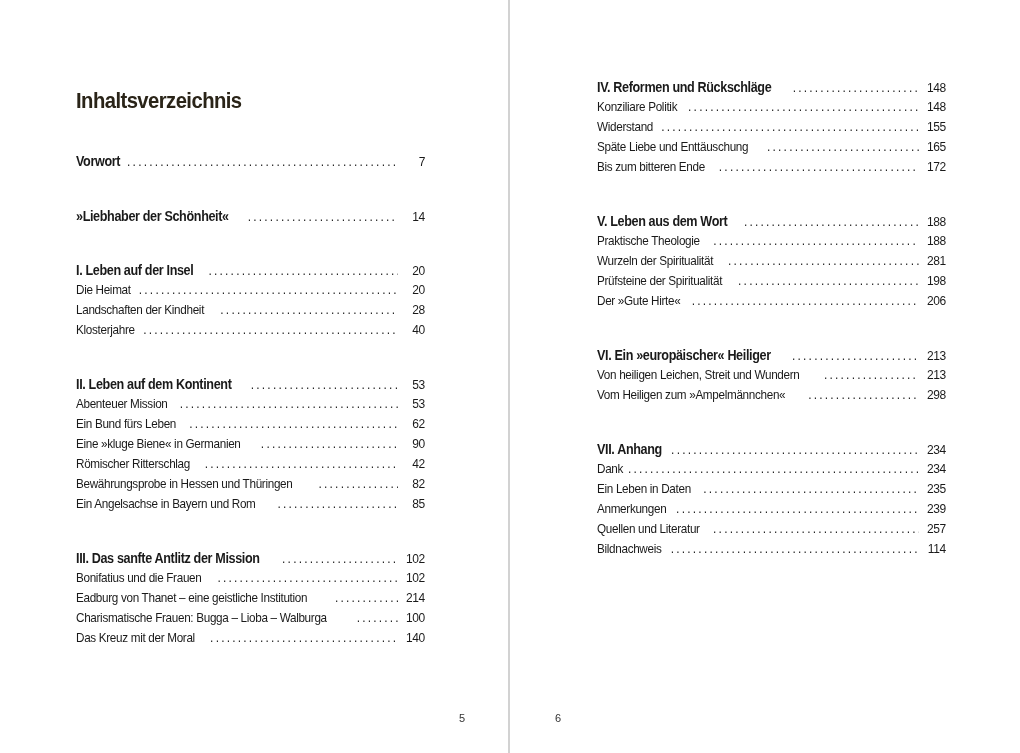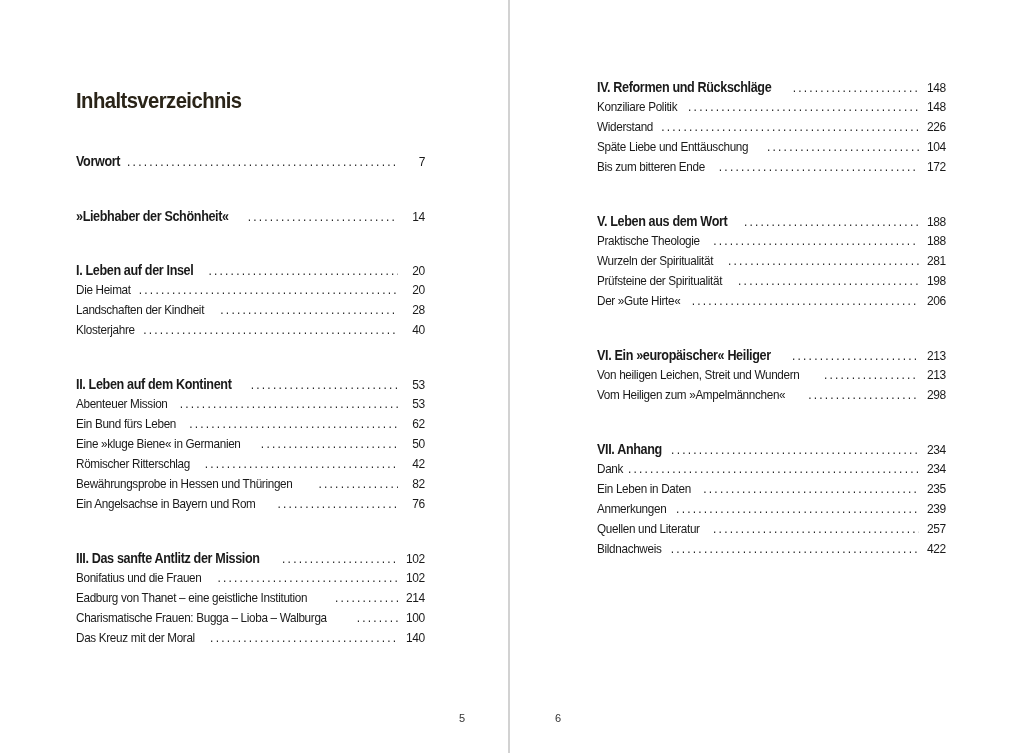--- a/index.html
+++ b/index.html
@@ -105,36 +105,36 @@
       <span class="num">53</span>
     </div>
     <div class="row">
       <span class="label">Ein Bund fürs Leben</span>
       <span class="dots">..........................................................................</span>
       <span class="num">62</span>
     </div>
     <div class="row">
       <span class="label">Eine »kluge Biene« in Germanien</span>
       <span class="dots">..........................................................................</span>
-      <span class="num">50</span>
+      <span class="num">90</span>
     </div>
     <div class="row">
       <span class="label">Römischer Ritterschlag</span>
       <span class="dots">..........................................................................</span>
       <span class="num">42</span>
     </div>
     <div class="row">
       <span class="label">Bewährungsprobe in Hessen und Thüringen</span>
       <span class="dots">..........................................................................</span>
       <span class="num">82</span>
     </div>
     <div class="row">
       <span class="label">Ein Angelsachse in Bayern und Rom</span>
       <span class="dots">..........................................................................</span>
-      <span class="num">76</span>
+      <span class="num">85</span>
     </div>
   </div>
 
   <div class="section left-sec" style="top:548px">
     <div class="row head">
       <span class="label">III. Das sanfte Antlitz der Mission</span>
       <span class="dots">..........................................................................</span>
       <span class="num">102</span>
     </div>
     <div class="row">
@@ -173,26 +173,26 @@
       <span class="num">148</span>
     </div>
     <div class="row">
       <span class="label">Konziliare Politik</span>
       <span class="dots">..........................................................................</span>
       <span class="num">148</span>
     </div>
     <div class="row">
       <span class="label">Widerstand</span>
       <span class="dots">..........................................................................</span>
-      <span class="num">226</span>
+      <span class="num">155</span>
     </div>
     <div class="row">
       <span class="label">Späte Liebe und Enttäuschung</span>
       <span class="dots">..........................................................................</span>
-      <span class="num">104</span>
+      <span class="num">165</span>
     </div>
     <div class="row">
       <span class="label">Bis zum bitteren Ende</span>
       <span class="dots">..........................................................................</span>
       <span class="num">172</span>
     </div>
   </div>
 
   <div class="section right-sec" style="top:211px">
     <div class="row head">
@@ -262,18 +262,18 @@
       <span class="num">239</span>
     </div>
     <div class="row">
       <span class="label">Quellen und Literatur</span>
       <span class="dots">..........................................................................</span>
       <span class="num">257</span>
     </div>
     <div class="row">
       <span class="label">Bildnachweis</span>
       <span class="dots">..........................................................................</span>
-      <span class="num">422</span>
+      <span class="num">114</span>
     </div>
   </div>
 
   <div class="folio" style="left:44px">6</div>
 </div>
 
 </body></html>

